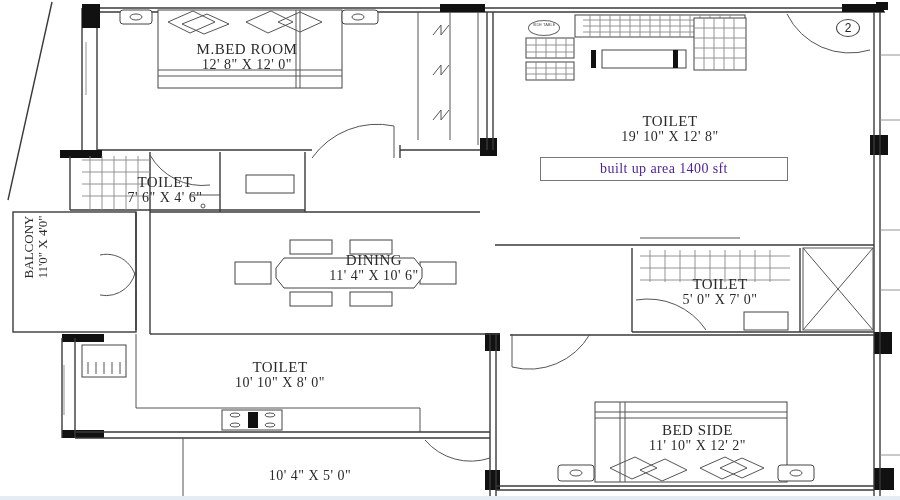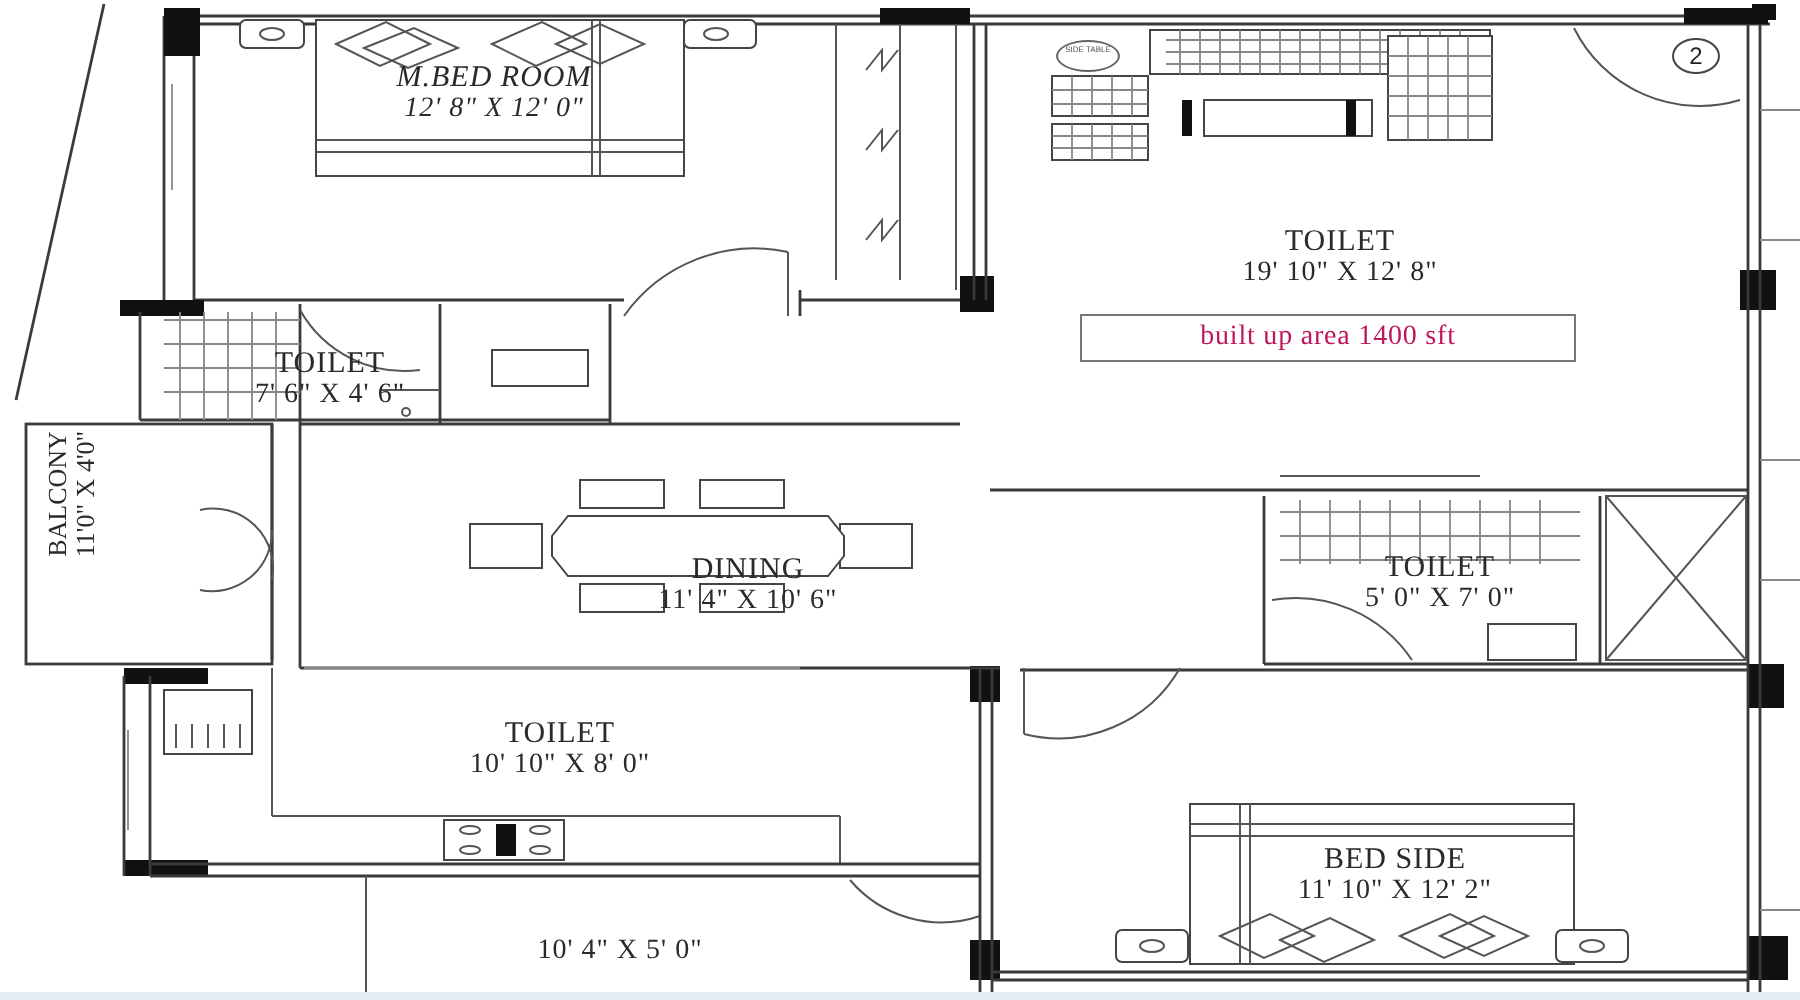--- a/index.html
+++ b/index.html
@@ -6,21 +6,21 @@
   body { width: 900px; height: 500px; overflow: hidden; position: relative; font-family: "Liberation Serif", "DejaVu Serif", serif; }
   #plan { position: absolute; left: 0; top: 0; width: 900px; height: 500px; }
   .wall { stroke: #3a3a3a; stroke-width: 1.4; fill: none; }
   .thin { stroke: #555; stroke-width: 1; fill: none; }
   .faint { stroke: #888; stroke-width: 0.9; fill: none; }
   .col { fill: #111; }
   .furn { stroke: #444; stroke-width: 1; fill: #fff; }
   .lbl { position: absolute; color: #2a2a2a; text-align: center; white-space: nowrap; line-height: 1; font-size: 15px; letter-spacing: 0.5px; }
   .lbl .n { display: block; }
   .lbl .d { display: block; font-size: 14px; margin-top: 1px; }
-  .area-box { position: absolute; left: 540px; top: 157px; width: 246px; height: 22px; border: 1px solid #777; background: #fff; font-size: 14px; line-height: 22px; text-align: center; color: #be185d; letter-spacing: 0.4px; }
+  .area-box { position: absolute; left: 540px; top: 157px; width: 246px; height: 22px; border: 1px solid #777; background: #fff; font-size: 14px; line-height: 22px; text-align: center; color: #4c1d95; letter-spacing: 0.4px; }
   .balc { position: absolute; left: 22px; top: 290px; transform: rotate(-90deg); transform-origin: left top; font-size: 13px; color: #2a2a2a; white-space: nowrap; text-align: center; width: 86px; line-height: 1.05; }
   .marker { position: absolute; left: 836px; top: 19px; width: 22px; height: 16px; border: 1px solid #444; border-radius: 50%; font-size: 12px; line-height: 16px; text-align: center; color: #222; font-family: "Liberation Sans", sans-serif; }
   .tbl-lbl { position: absolute; left: 528px; top: 20px; width: 30px; height: 14px; border: 1px solid #666; border-radius: 50%; font-size: 4px; line-height: 7px; text-align: center; color: #555; font-family: "Liberation Sans", sans-serif; }
   .bottom-fade { position: absolute; left: 0; top: 496px; width: 900px; height: 4px; background: #e6ecf3; }
 </style>
 </head>
 <body>
 
 <svg id="plan" viewBox="0 0 900 500" xmlns="http://www.w3.org/2000/svg">
 
@@ -166,21 +166,21 @@
   <line class="thin" x1="625" y1="402" x2="625" y2="482"></line>
   <rect class="furn" x="558" y="465" width="36" height="16" rx="3"></rect>
   <ellipse class="thin" cx="576" cy="473" rx="6" ry="3"></ellipse>
   <rect class="furn" x="778" y="465" width="36" height="16" rx="3"></rect>
   <ellipse class="thin" cx="796" cy="473" rx="6" ry="3"></ellipse>
   <path class="thin" d="M610,468 l25,-11 l22,11 l-25,11 z M640,470 l25,-11 l22,11 l-25,11 z M700,468 l25,-11 l22,11 l-25,11 z M720,468 l22,-10 l22,10 l-22,10 z"></path>
   <line class="wall" x1="496" y1="486" x2="874" y2="486"></line>
   <line class="wall" x1="496" y1="490" x2="874" y2="490"></line>
 </svg>
 
-<div class="lbl" style="left:152px;top:32px;width:190px;font-style:italic;">
+<div class="lbl" style="left:152px;top:42px;width:190px;">
   <span class="n">M.BED ROOM</span>
   <span class="d">12' 8" X 12' 0"</span>
 </div>
 
 <div class="lbl" style="left:570px;top:114px;width:200px;">
   <span class="n">TOILET</span>
   <span class="d">19' 10" X 12' 8"</span>
 </div>
 
 <div class="area-box">built up area 1400 sft</div>
@@ -191,21 +191,21 @@
 <div class="lbl" style="left:95px;top:175px;width:140px;">
   <span class="n">TOILET</span>
   <span class="d">7' 6" X 4' 6"</span>
 </div>
 
 <div class="balc">
   <span style="display:block">BALCONY</span>
   <span style="display:block">11'0" X 4'0"</span>
 </div>
 
-<div class="lbl" style="left:270px;top:278px;width:160px;padding-left:24px;">
+<div class="lbl" style="left:270px;top:253px;width:160px;padding-left:24px;">
   <span class="n">DINING</span>
   <span class="d">11' 4" X 10' 6"</span>
 </div>
 
 <div class="lbl" style="left:655px;top:277px;width:130px;">
   <span class="n">TOILET</span>
   <span class="d">5' 0" X 7' 0"</span>
 </div>
 
 <div class="lbl" style="left:210px;top:360px;width:140px;">

